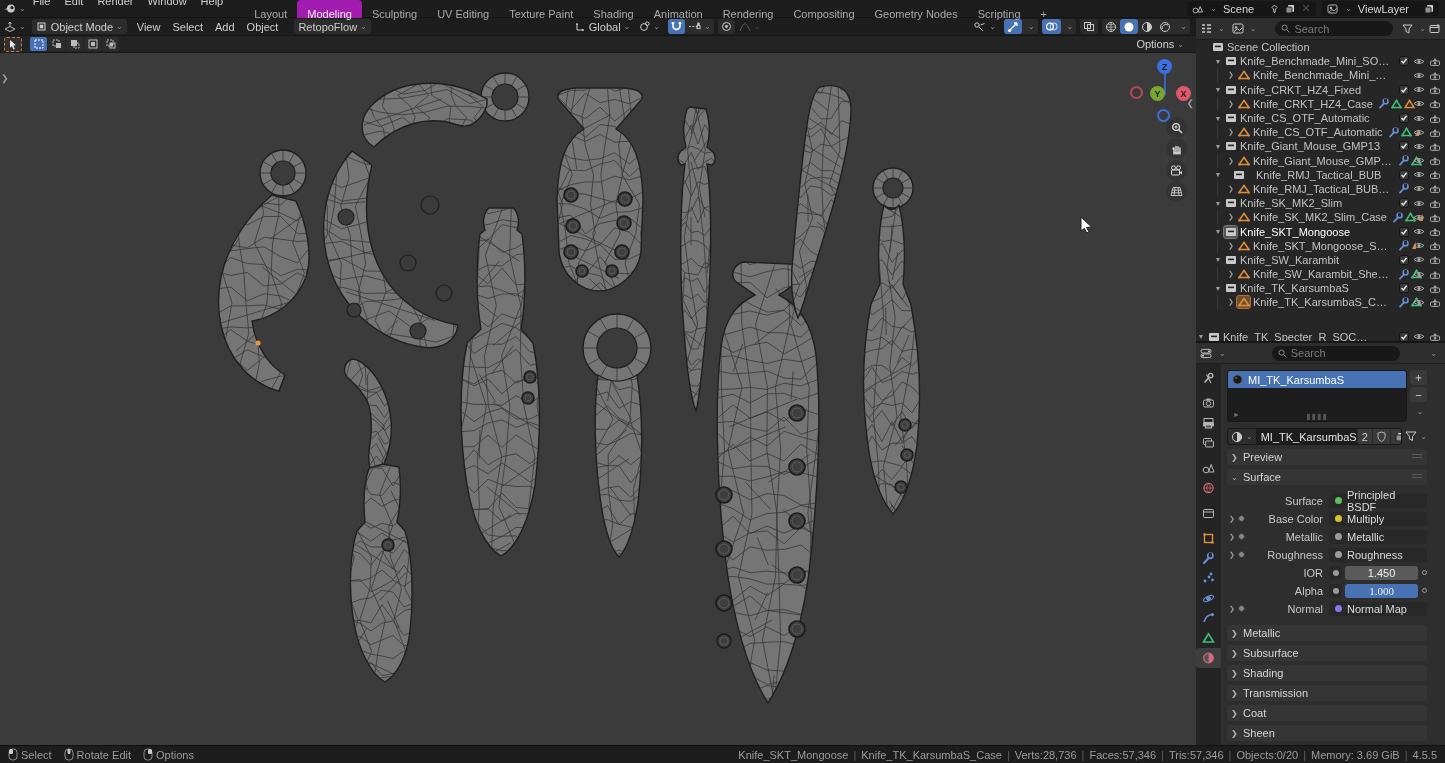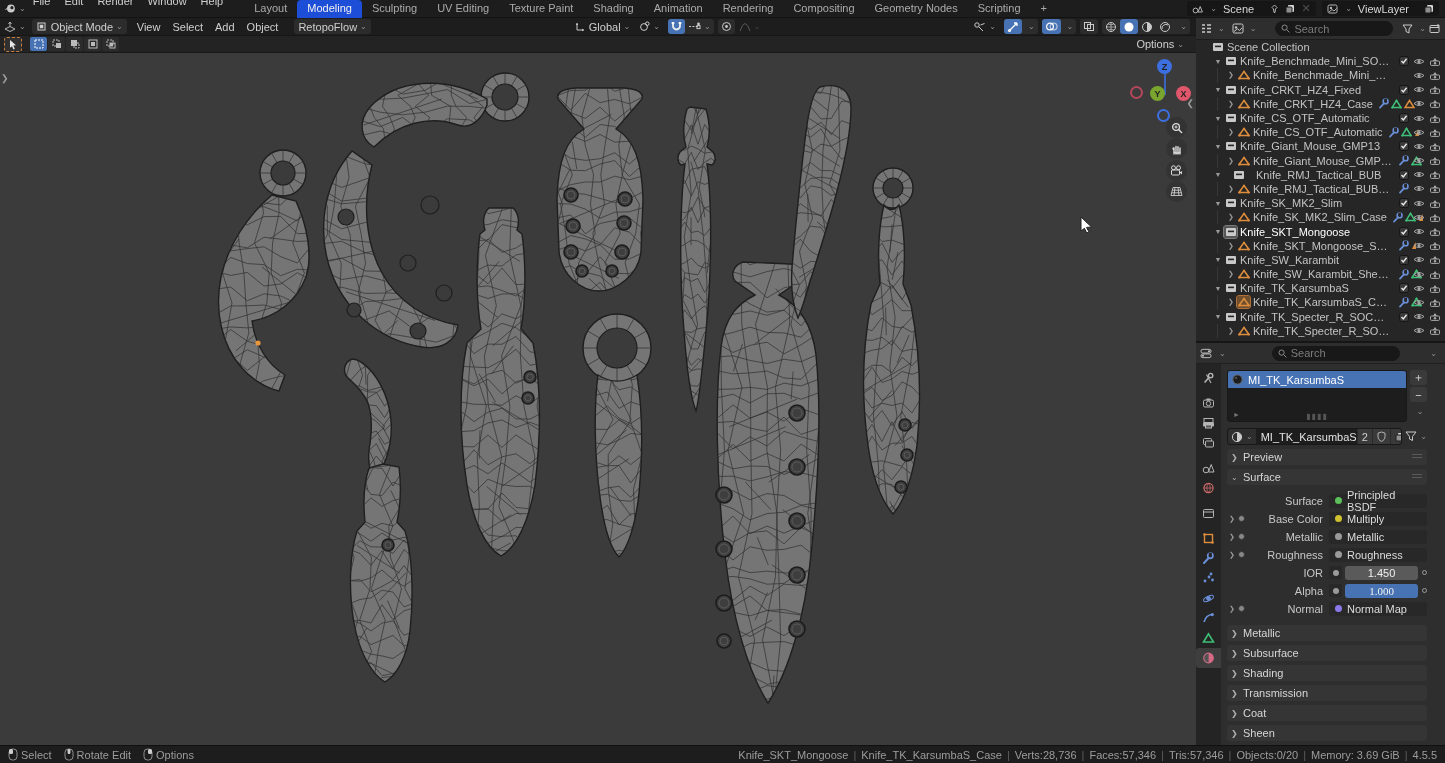--- a/index.html
+++ b/index.html
@@ -6,22 +6,22 @@
   html,body{width:1445px;height:763px;overflow:hidden}
   body{position:relative;background:#1d1d1d;font-family:"Liberation Sans",sans-serif;font-size:11px;color:#c3c3c3;-webkit-user-select:none;user-select:none}
   .dd{color:#8f8f8f;font-size:8px;margin-left:3px}
   .dim{opacity:.35}
   svg{display:block}
 
   
   #topbar{position:absolute;top:0;left:0;width:1445px;height:18px;background:#1d1d1d;border-bottom:1px solid #131313;display:flex;align-items:center;z-index:30}
   #topbar .menu{padding:0 7px;height:34px;line-height:18px;color:#cfcfcf;cursor:default}
   #workspaces{display:flex;align-items:flex-end;height:18px;margin-left:14px}
-  .ws-tab{padding:2px 10px 3px;height:18px;line-height:13px;color:#ababab;border-radius:4px 4px 0 0;cursor:default}
-  .ws-tab.active{background:#1d4ed8;color:#f0f0f0}
+  .ws-tab{padding:8px 10px 3px;height:18px;line-height:13px;color:#ababab;border-radius:4px 4px 0 0;cursor:default}
+  .ws-tab.active{background:#a21caf;color:#f0f0f0}
   #topbar-right{margin-left:auto;display:flex;align-items:center;gap:6px;padding-right:6px}
   .idblock{display:flex;align-items:center;background:#161616;border-radius:3px;height:15px;padding:0 4px;gap:4px}
   .idblock .name{color:#d8d8d8;padding:0 10px 0 2px}
   .mini-ic{width:12px;height:12px;display:inline-flex;align-items:center;justify-content:center;color:#b5b5b5}
 
   
   #left-col{position:absolute;top:18px;left:0;width:1196px;bottom:18px;background:#3b3b3b}
   #vp-header{position:absolute;top:0;left:0;right:0;height:18px;background:#1d1d1d;display:flex;align-items:center;z-index:20;border-bottom:1px solid #161616}
   #vp-header .menu{padding:0 6px;color:#cfcfcf}
   .hbtn{display:inline-flex;align-items:center;height:15px;padding:0 4px;border-radius:3px;background:transparent;color:#cfcfcf}
@@ -1755,21 +1755,21 @@
             </span>
             <span>
               <svg width="12" height="9" viewBox="0 0 12 9">
                 <path d="M6 1 L8 4 H4 Z" fill="#a8a8a8"></path>
                 <rect x="1.5" y="4" width="9" height="4.4" rx="1" fill="none" stroke="#a8a8a8"></rect>
                 <circle cx="6" cy="6.2" r="1.2" fill="#a8a8a8"></circle>
               </svg>
             </span>
           </span>
         </div>
-        <div class="ol-row" style="padding-left: 17px;">
+        <div class="ol-row" style=" margin-top: 20px;">
           <span class="caret">▼</span>
           <span class="oicon">
             <svg width="12" height="10" viewBox="0 0 12 10">
               <rect x="1" y="1" width="10" height="8" rx="1" fill="#c9c9c9"></rect>
               <rect x="3" y="3.6" width="6" height="1.6" fill="#262626"></rect>
             </svg>
           </span>
           <span class="lbl" style="max-width: 150px;">Knife_TK_Specter_R_SOCOM</span>
           <span class="ol-right">
             <span>

